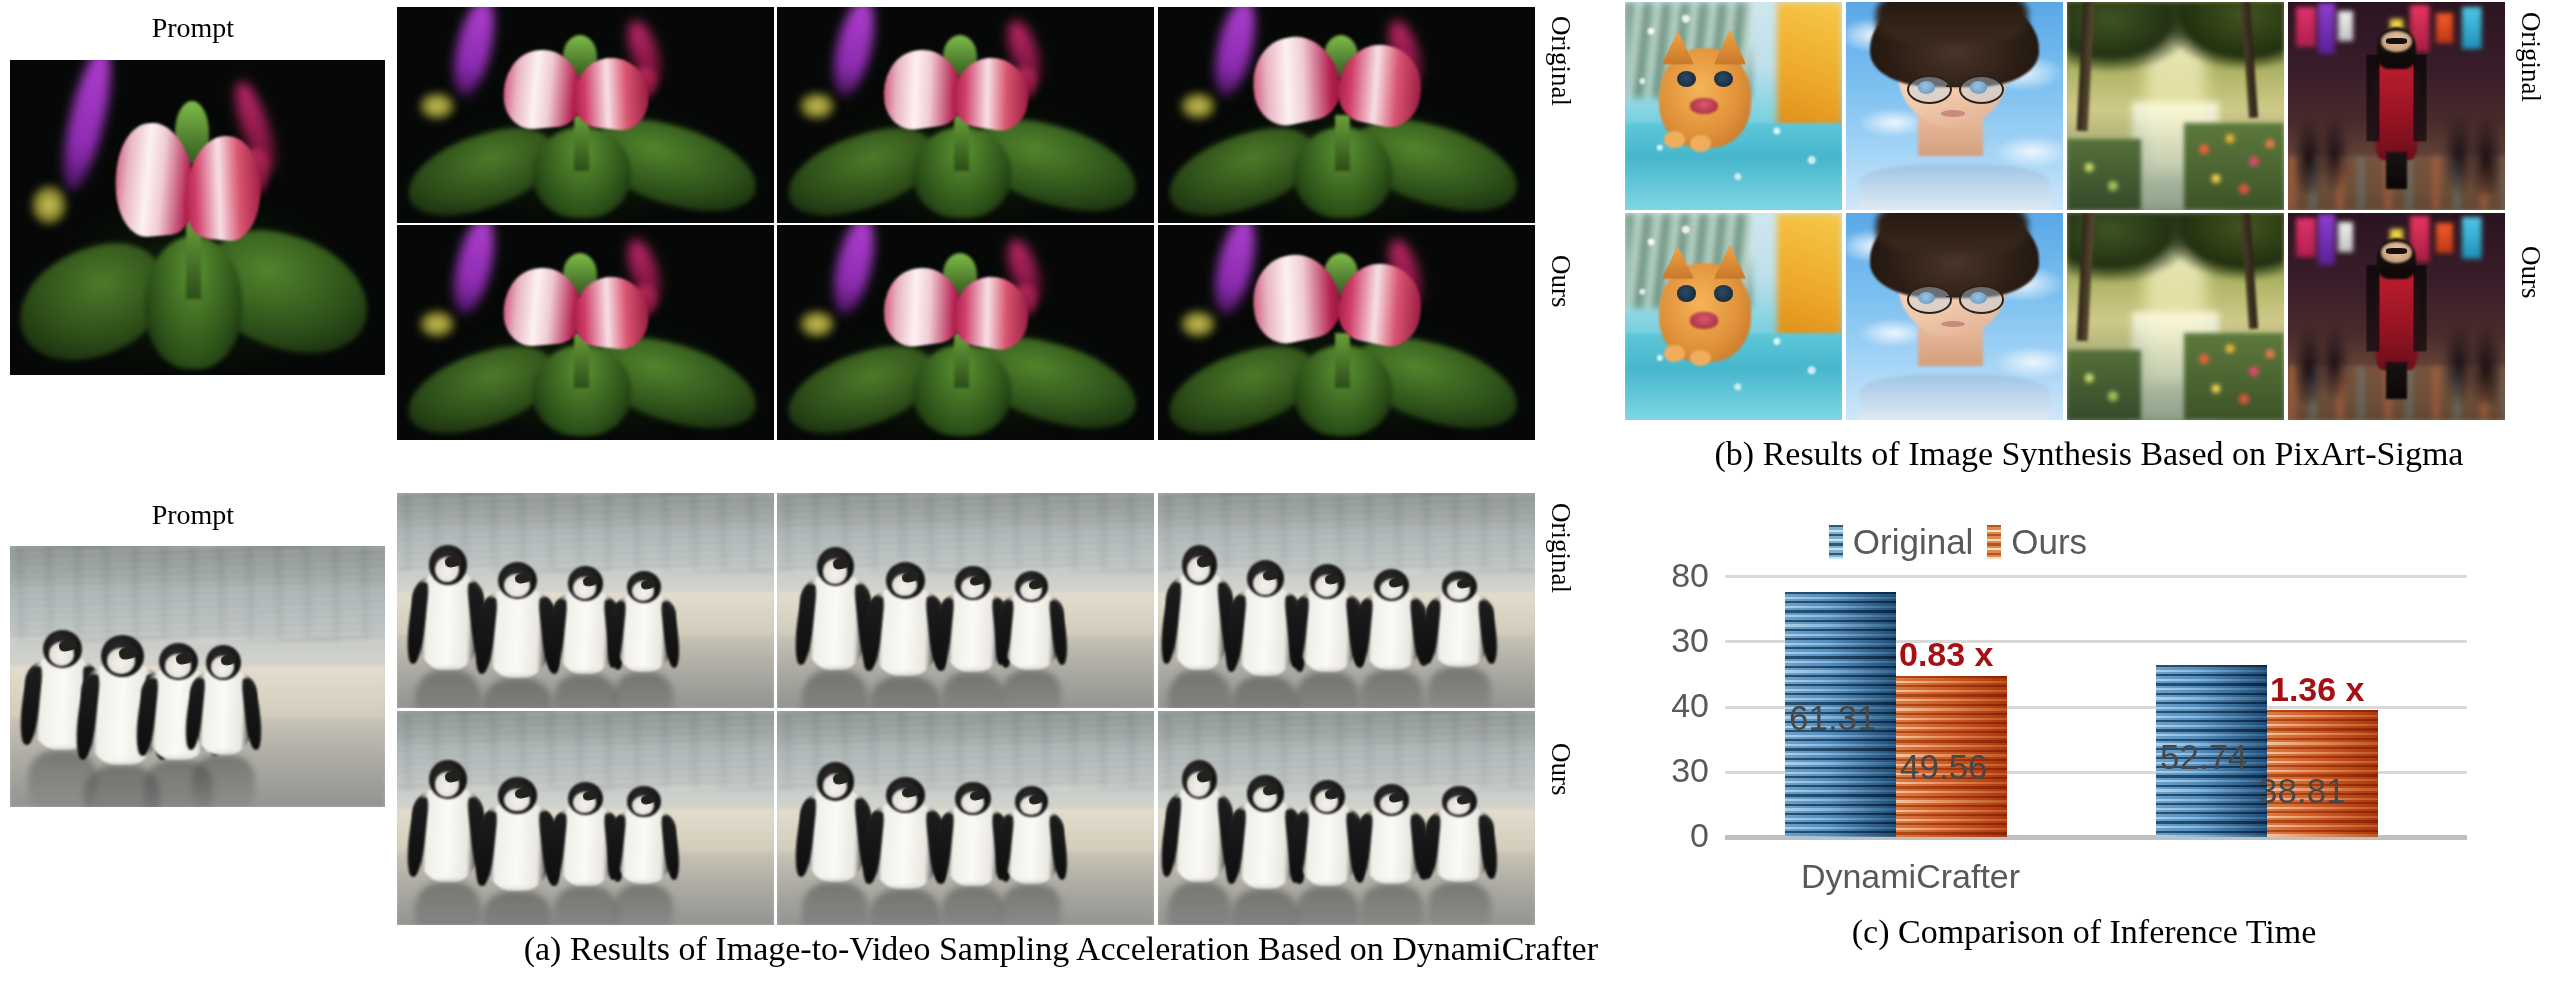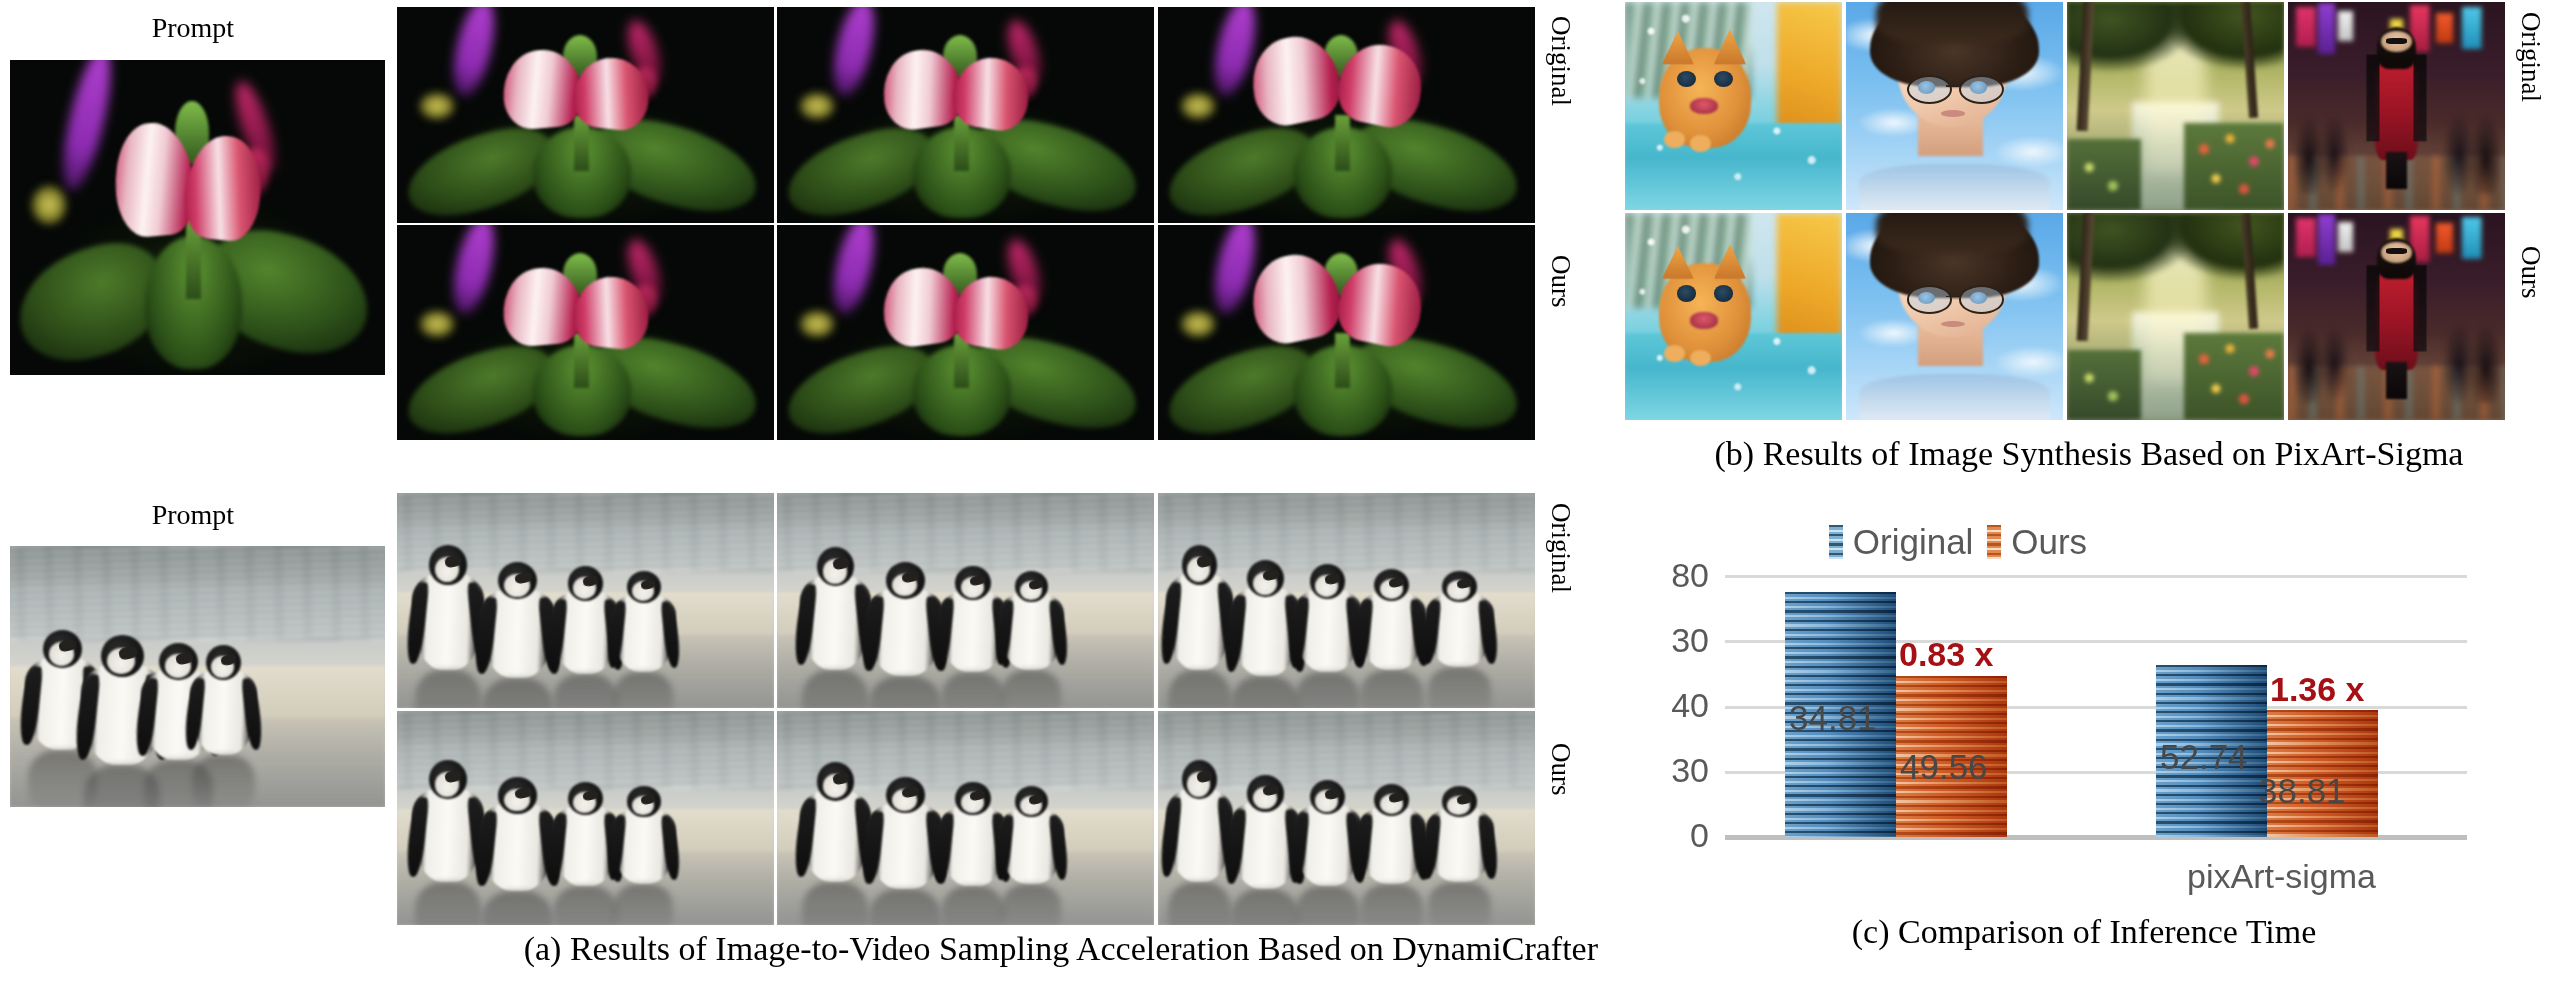--- a/index.html
+++ b/index.html
@@ -883,31 +883,31 @@
 
     <div class="ytick" style="left:11px;top:45px;width:76px;">80</div>
     <div class="ytick" style="left:11px;top:110px;width:76px;">30</div>
     <div class="ytick" style="left:11px;top:175px;width:76px;">40</div>
     <div class="ytick" style="left:11px;top:240px;width:76px;">30</div>
     <div class="ytick" style="left:11px;top:305px;width:76px;">0</div>
 
     <div class="abs" style="left:103px;top:0;width:371px;height:326px;">
       <div class="bar bar-blue" style="left:60px;width:111px;height:245px;"></div>
       <div class="bar bar-orange" style="left:171px;width:111px;height:161px;"></div>
-      <div class="bar-label" style="left:64px;top:187px;">34.81</div>
+      <div class="bar-label" style="left:64px;top:187px;">61.31</div>
       <div class="bar-label" style="left:175px;top:236px;">49.56</div>
       <div class="speed-label" style="left:174px;top:124px;">0.83 x</div>
     </div>
 
     <div class="abs" style="left:474px;top:0;width:371px;height:326px;">
       <div class="bar bar-blue" style="left:60px;width:111px;height:172px;"></div>
       <div class="bar bar-orange" style="left:171px;width:111px;height:127px;"></div>
       <div class="bar-label" style="left:64px;top:226px;">52.74</div>
       <div class="bar-label" style="left:162px;top:260px;">38.81</div>
       <div class="speed-label" style="left:174px;top:159px;">1.36 x</div>
     </div>
 
-    <div class="xtick" style="left:474px;top:346px;width:371px;">pixArt-sigma</div>
+    <div class="xtick" style="left:103px;top:346px;width:371px;">DynamiCrafter</div>
   </div>
 
   <div class="caption abs" style="left:0;top:402px;width:924px;">(c) Comparison of Inference Time</div>
 </div>
 
 
 </body></html>

